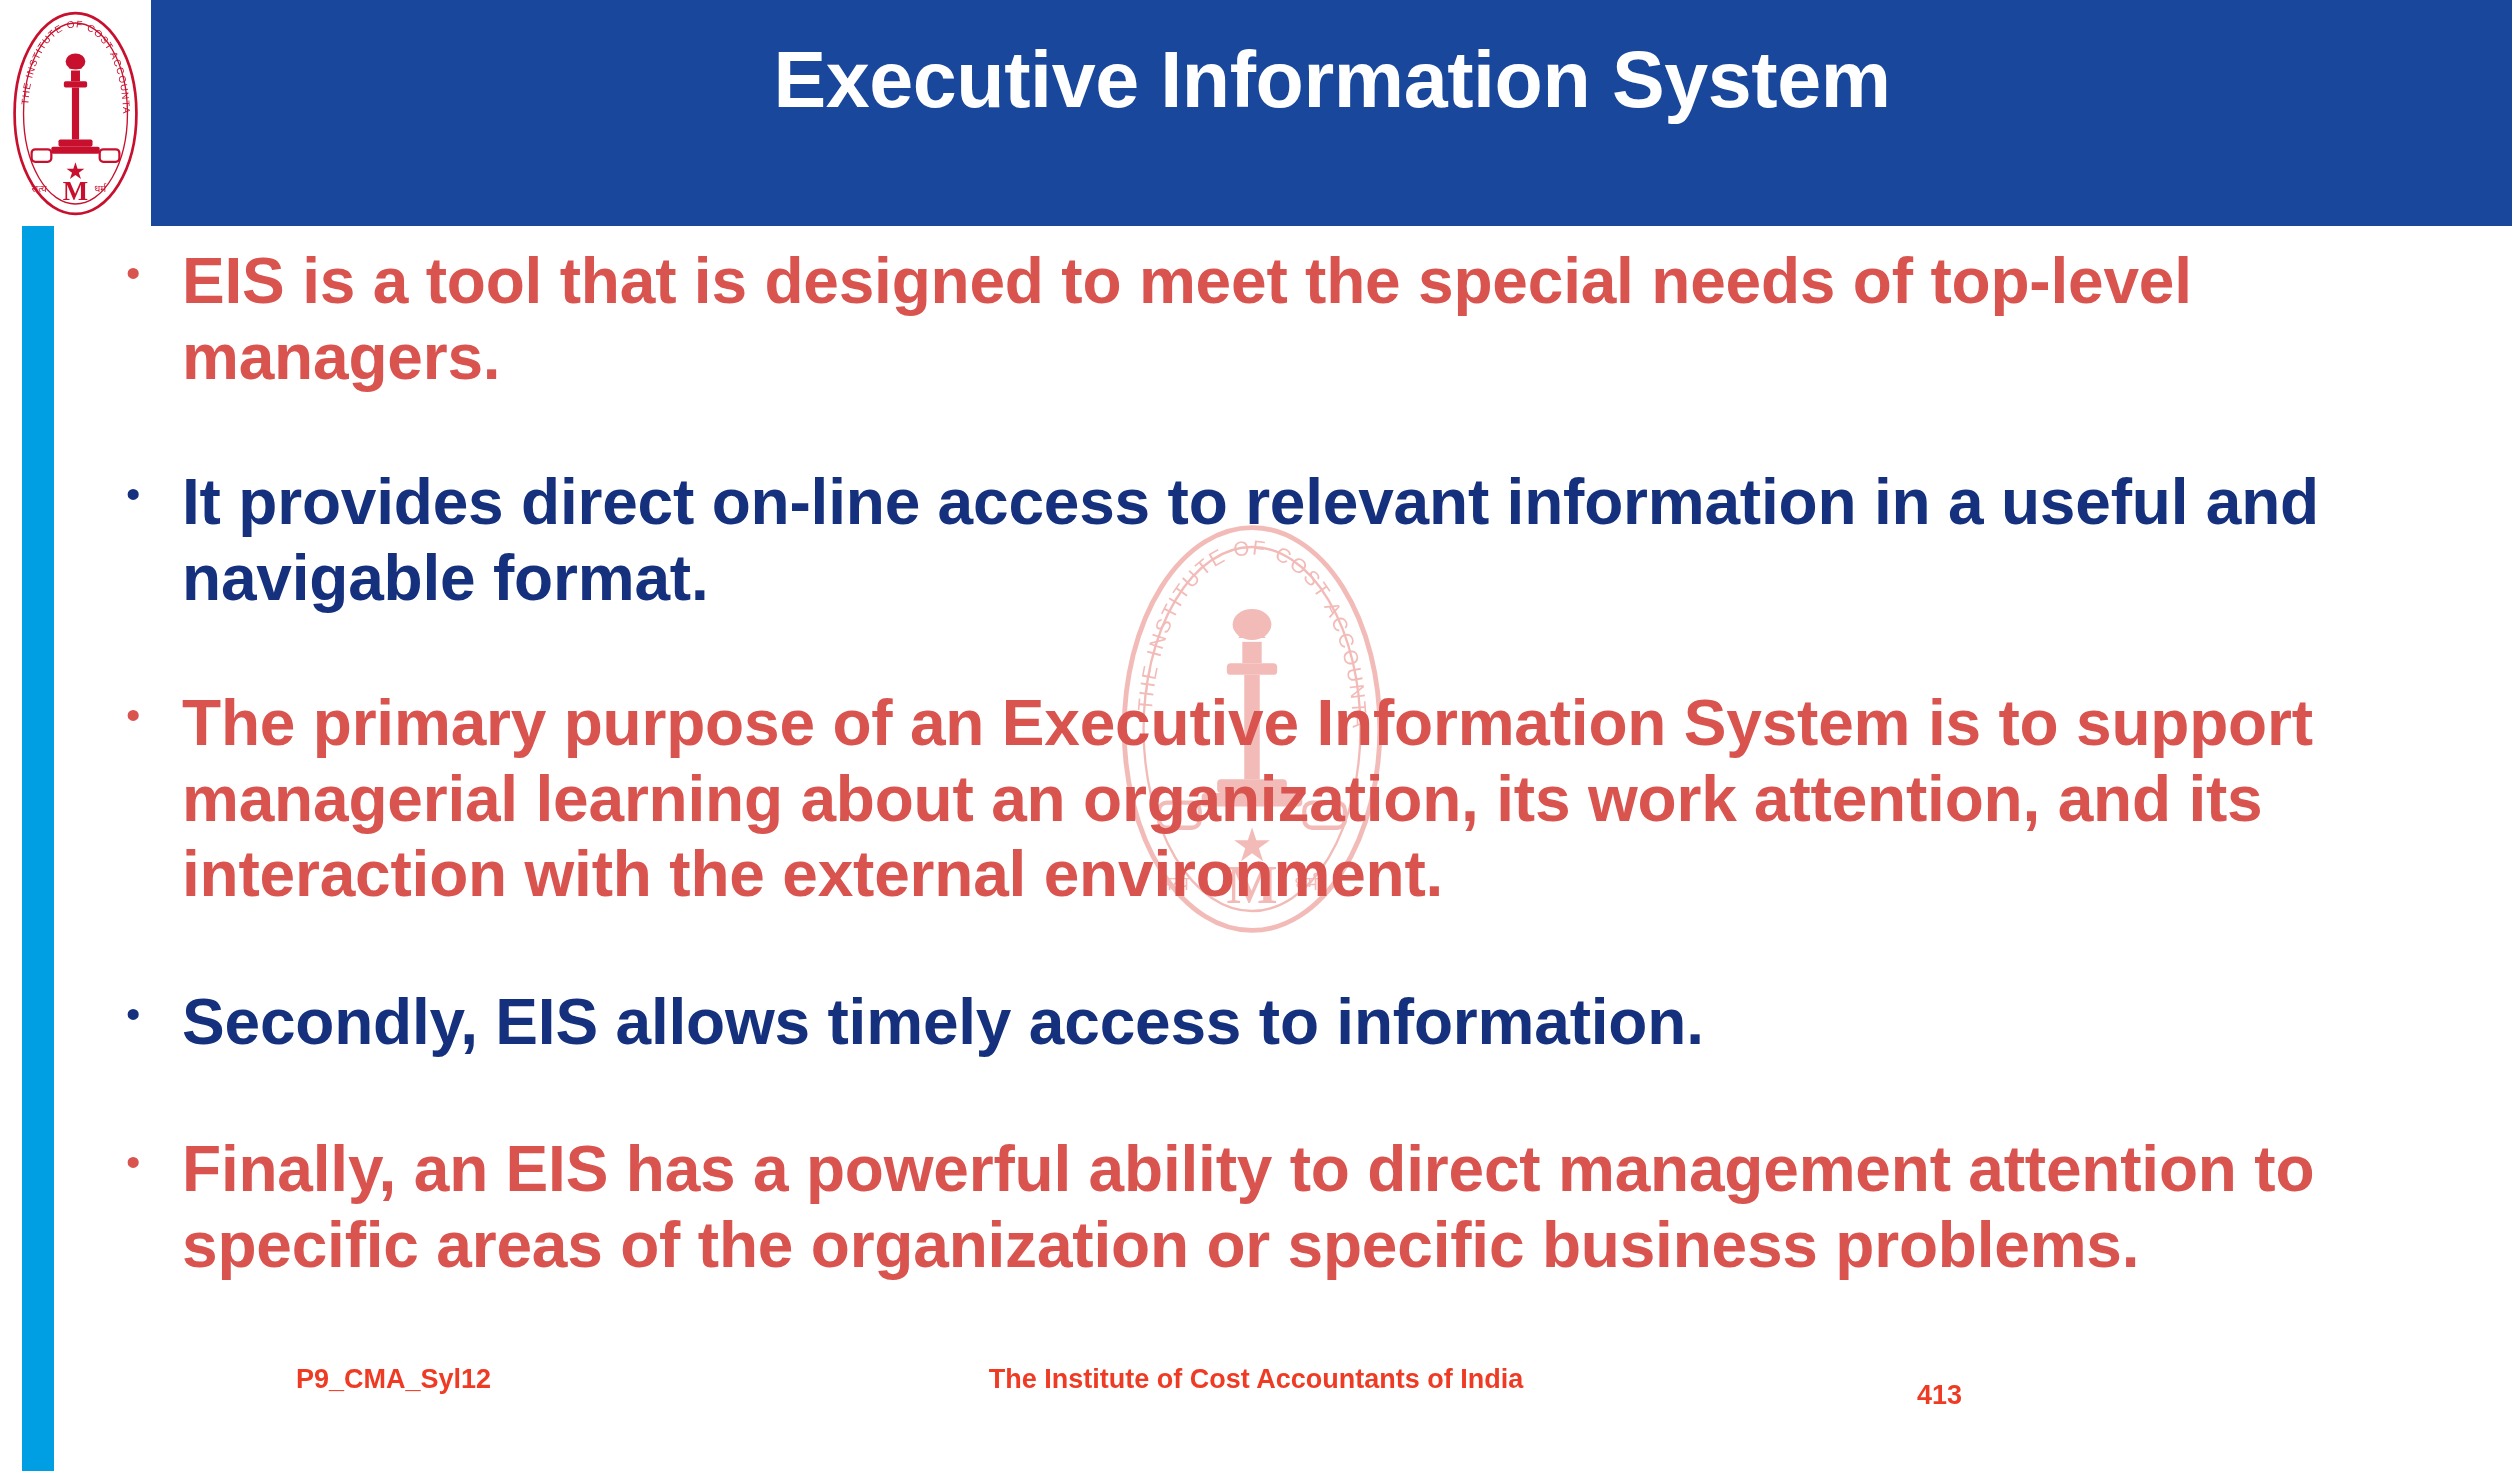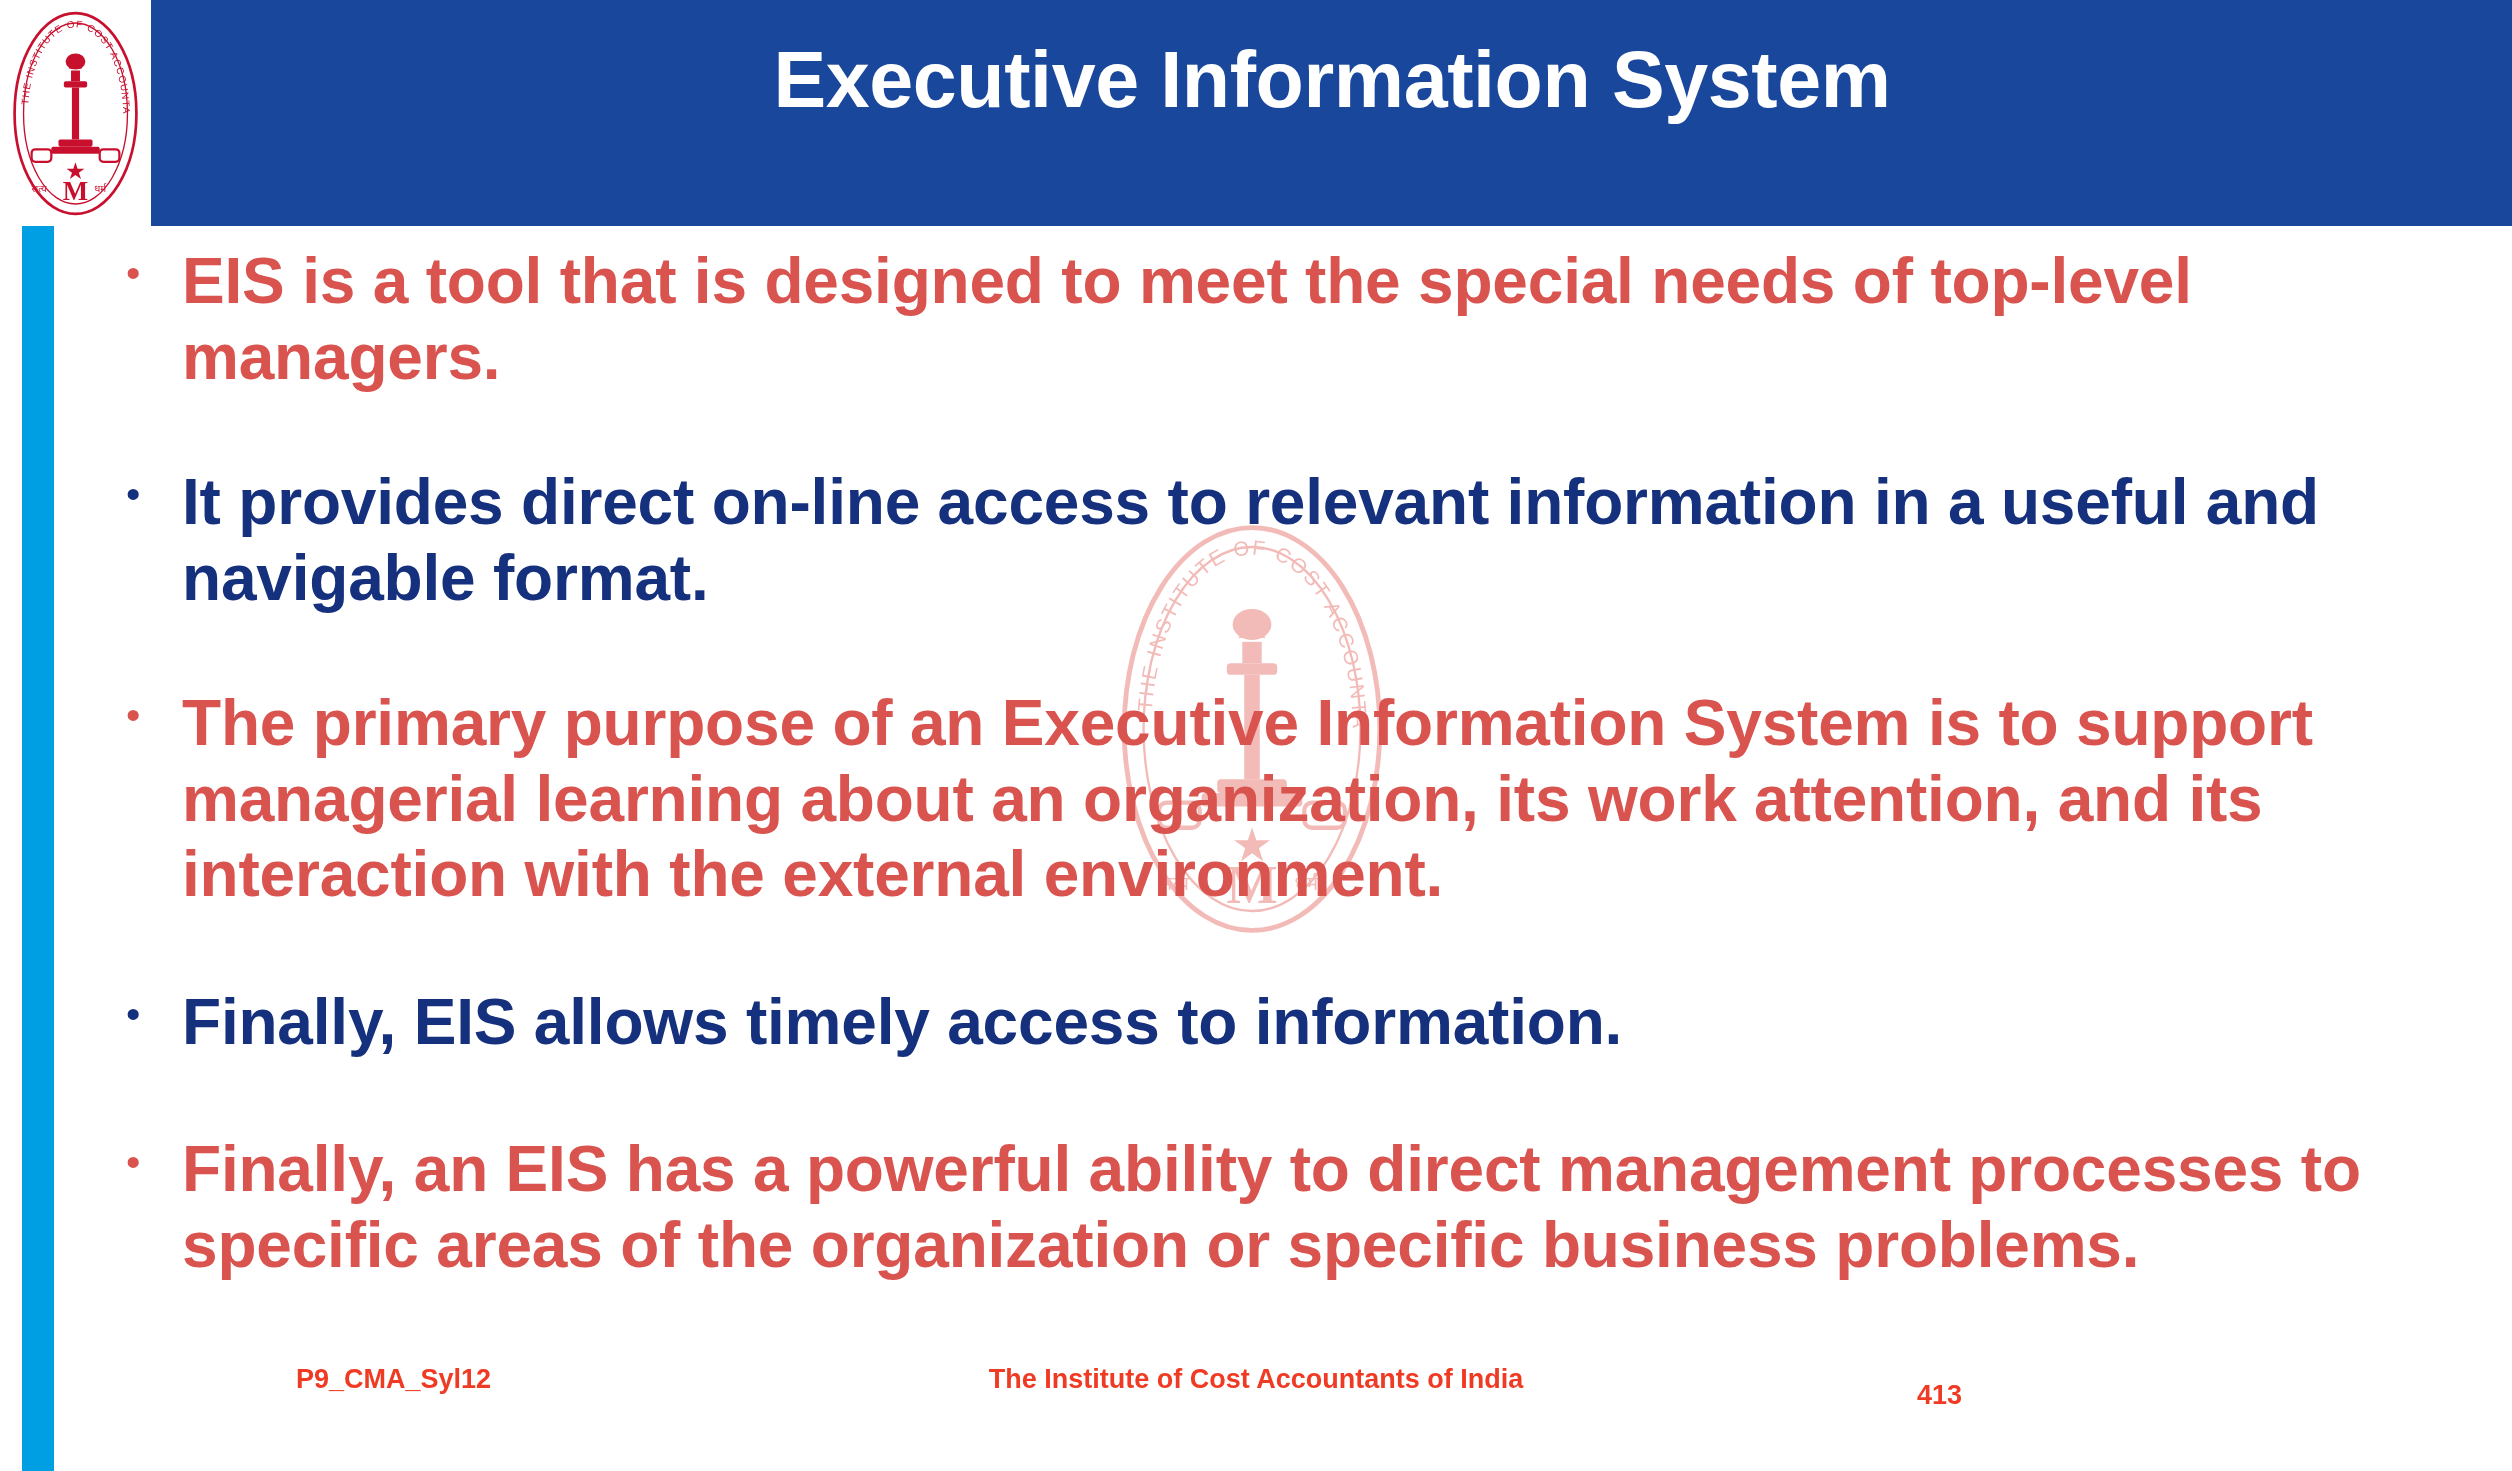--- a/index.html
+++ b/index.html
@@ -230,26 +230,26 @@
     <div class="bullet-text c-navy">It provides direct on-line access to relevant information in a useful and navigable format.</div>
   </div>
 
   <div class="bullet-row b3">
     <div class="bullet-dot c-red">•</div>
     <div class="bullet-text c-red">The primary purpose of an Executive Information System is to support managerial learning about an organization, its work attention, and its interaction with the external environment.</div>
   </div>
 
   <div class="bullet-row b4">
     <div class="bullet-dot c-navy">•</div>
-    <div class="bullet-text c-navy">Finally, EIS allows timely access to information.</div>
+    <div class="bullet-text c-navy">Secondly, EIS allows timely access to information.</div>
   </div>
 
   <div class="bullet-row b5">
     <div class="bullet-dot c-red">•</div>
-    <div class="bullet-text c-red">Finally, an EIS has a powerful ability to direct management processes to specific areas of the organization or specific business problems.</div>
+    <div class="bullet-text c-red">Finally, an EIS has a powerful ability to direct management attention to specific areas of the organization or specific business problems.</div>
   </div>
 
 </div>
 
 <div class="footer">
   <div class="footer-left">P9_CMA_Syl12</div>
   <div class="footer-center">The Institute of Cost Accountants of India</div>
   <div class="footer-right">413</div>
 </div>
 

